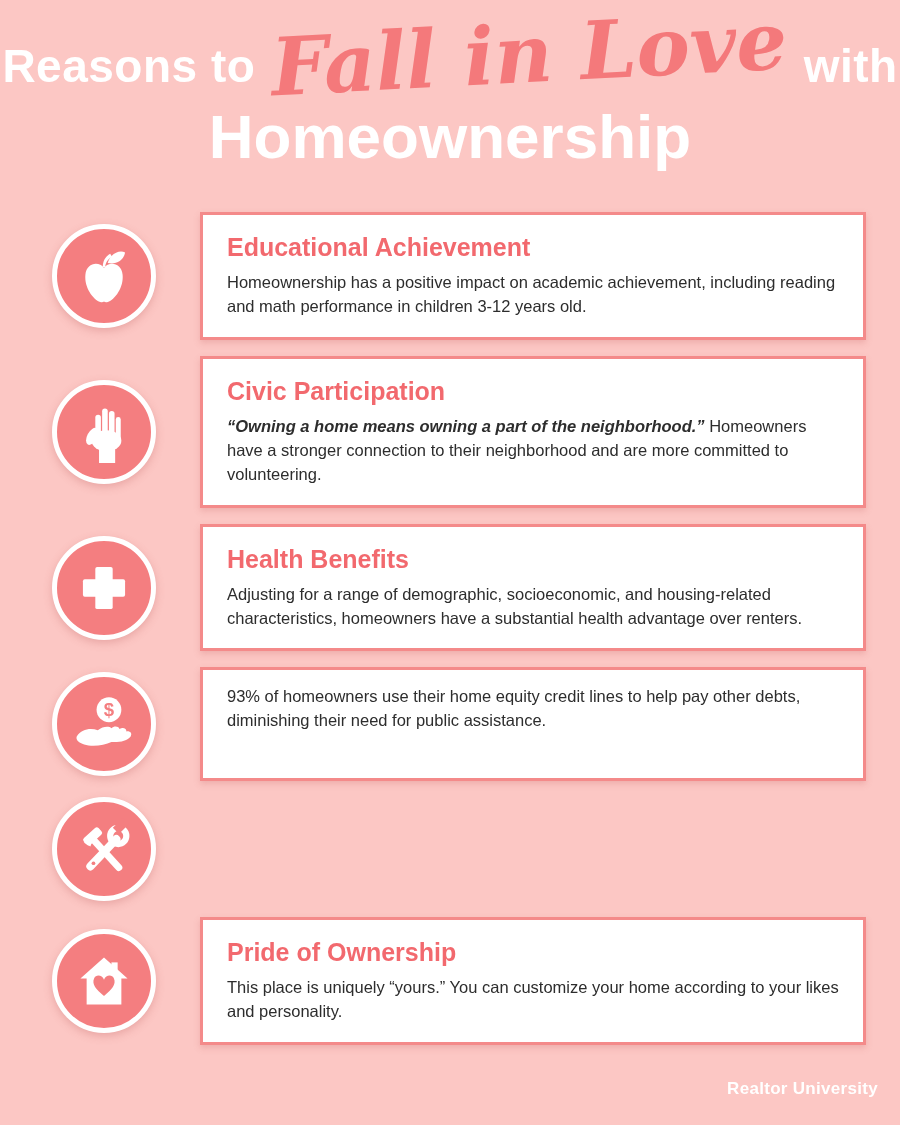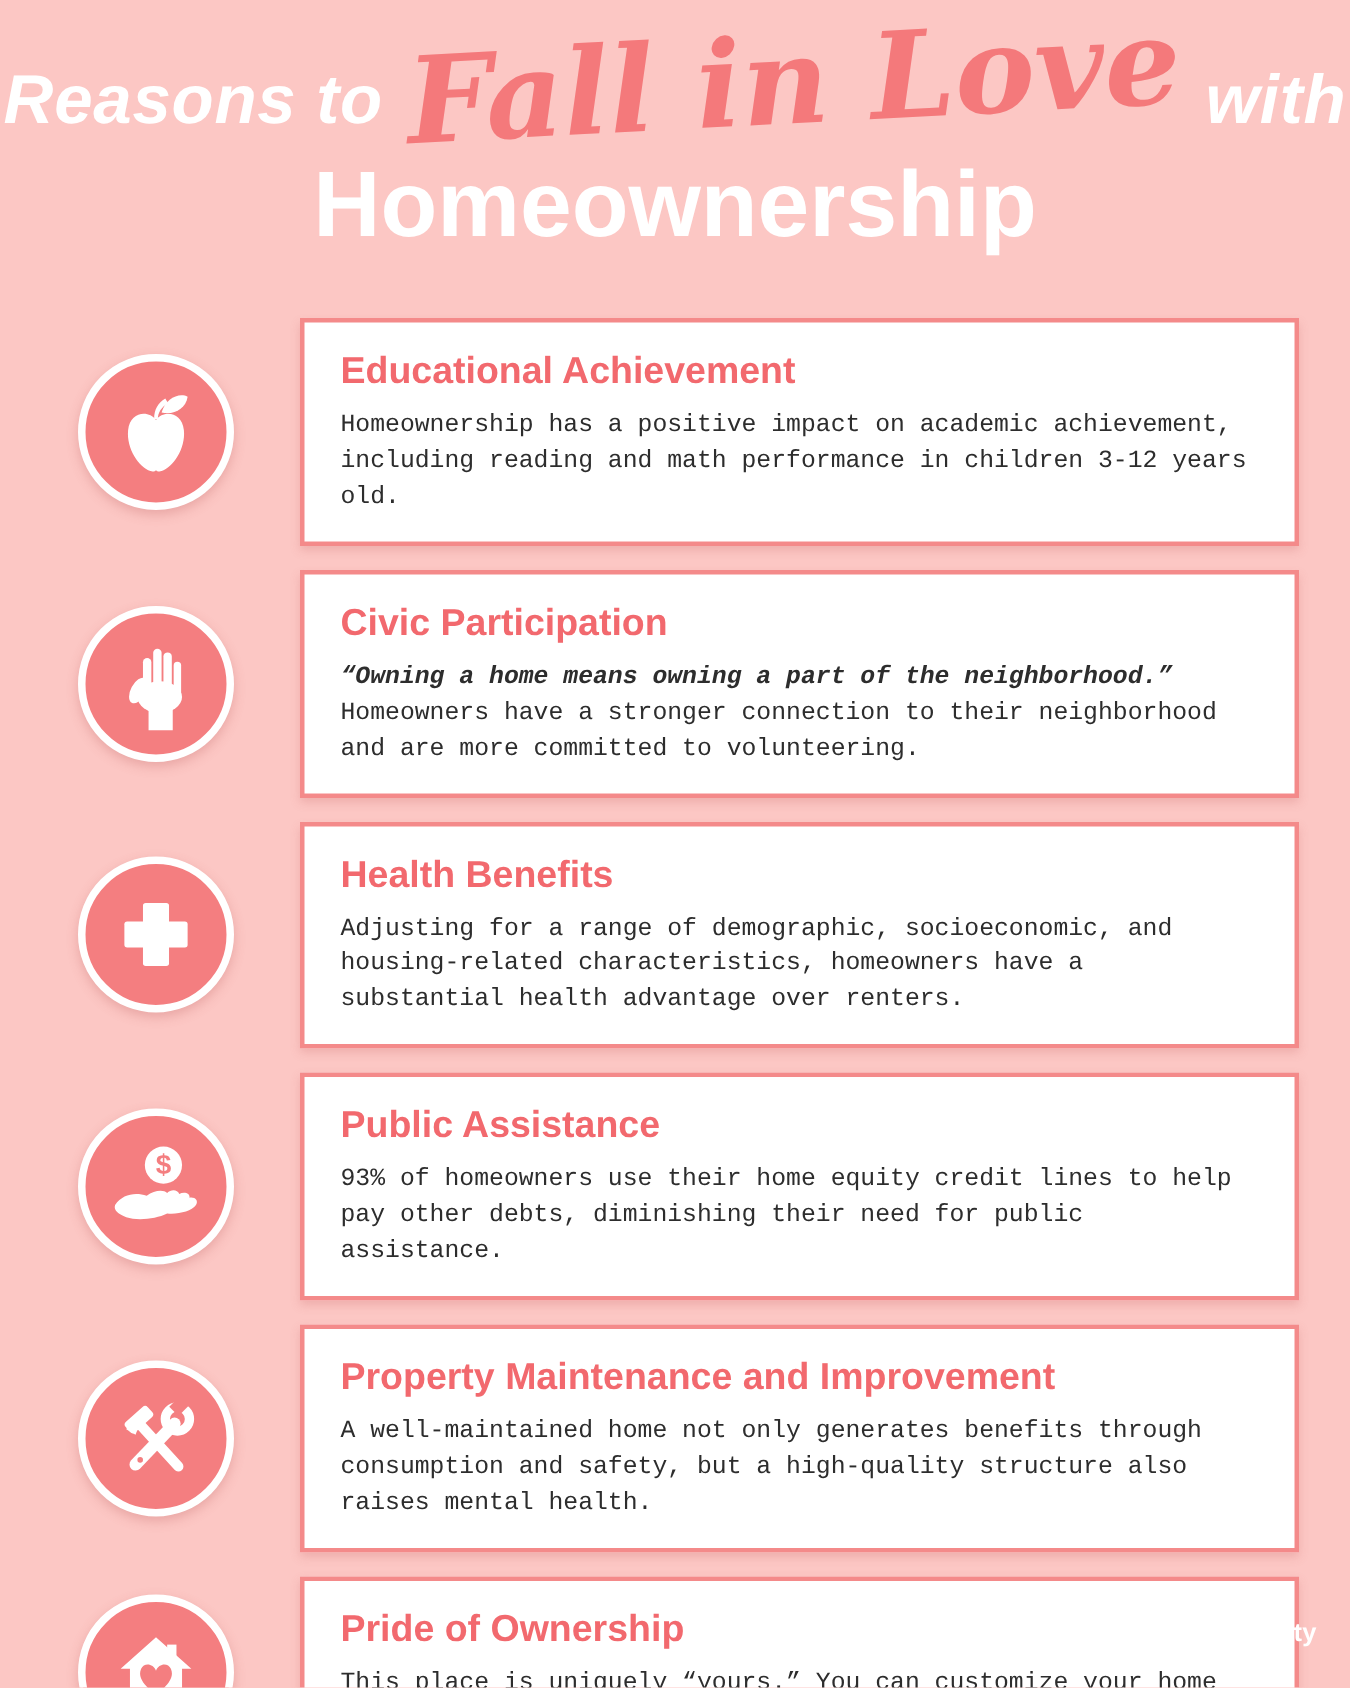--- a/index.html
+++ b/index.html
@@ -12,21 +12,21 @@
   *{box-sizing:border-box;}
   html,body{margin:0;padding:0;}
   body{
     width:900px;height:1125px;position:relative;overflow:hidden;
     background:var(--bg);
     font-family:"Liberation Sans", sans-serif;
   }
   
   header{ text-align:center; padding-top:20px; height:208px; }
   .line1{ display:flex; justify-content:center; align-items:baseline; gap:16px; height:96px; }
-  .l1-plain{ color:#fff; font-weight:bold; font-size:46px; letter-spacing:.5px;font-style:italic; }
+  .l1-plain{ color:#fff; font-weight:bold; font-size:46px; letter-spacing:.5px; }
   .l1-script{
     color:#f4797b;
     font-family:"DejaVu Serif", serif;
     font-style:italic; font-weight:bold;
     font-size:80px; line-height:.85;
     transform:rotate(-3deg);
   }
   .line2{
     color:#fff; font-weight:bold; font-size:62px; line-height:.95;
     margin-top:-8px; letter-spacing:0;
@@ -44,21 +44,21 @@
   }
   .badge svg{ width:62px; height:62px; display:block; }
   .card{
     flex:1; min-height:114px;
     background:#fff;
     border:3px solid var(--border);
     box-shadow:0 3px 6px rgba(200,100,100,.25);
     padding:15px 24px 18px;
   }
   .card-title{ margin:3px 0 9px; color:var(--heading); font-size:25px; font-weight:bold; }
-  .card-body{ margin:0; font-size:16.5px; color:var(--body); line-height:1.45; max-width:650px;font-family:Liberation Mono, monospace; }
+  .card-body{ margin:0; font-size:16.5px; color:var(--body); line-height:1.45; max-width:650px; }
   .quote{ font-style:italic; font-weight:bold; }
   
   .footer{
     position:absolute; right:22px; bottom:26px;
     color:#fff; font-weight:bold; font-size:17px; letter-spacing:.3px;
   }
 </style>
 </head>
 <body>
 
@@ -128,42 +128,37 @@
     <div class="icon-col">
       <div class="badge">
         <svg viewBox="0 0 100 100" fill="#fff" aria-hidden="true">
           <circle cx="58" cy="27" r="20"></circle>
           <text x="58" y="37" font-size="30" font-weight="bold" text-anchor="middle" style="fill:var(--accent)" font-family="Liberation Sans, sans-serif">$</text>
           <path d="M6 70 C14 58 28 56 40 60 C48 54 58 53 62 57 C66 53 73 53 75 58 C80 55 87 57 86 62 C92 61 96 65 93 70 C88 77 74 80 62 79 C50 85 30 87 18 83 C10 80 4 76 6 70 Z"></path>
         </svg>
       </div>
     </div>
     <div class="card">
-      <h2 class="card-title">Public Assistance</h2>
       <p class="card-body"><span class="quote"></span><span>93% of homeowners use their home equity credit lines to help pay other debts, diminishing their need for public assistance.</span></p>
     </div>
   </div>
 
   <div class="row">
     <div class="icon-col">
       <div class="badge">
         <svg viewBox="0 0 100 100" fill="#fff" aria-hidden="true">
           <rect x="16" y="22" width="32" height="15" rx="4" transform="rotate(-42 32 30)"></rect>
           <path d="M18 40 L26 26 L34 30 L28 46 Z"></path>
           <line x1="32" y1="34" x2="74" y2="80" stroke="#fff" stroke-width="11" stroke-linecap="round"></line>
           <circle cx="73" cy="29" r="13" fill="none" stroke="#fff" stroke-width="10"></circle>
           <rect x="70" y="2" width="14" height="22" style="fill:var(--accent)" transform="rotate(45 77 13)"></rect>
           <line x1="70" y1="34" x2="28" y2="78" stroke="#fff" stroke-width="13" stroke-linecap="round"></line>
           <circle cx="33" cy="73" r="3" style="fill:var(--accent)"></circle>
         </svg>
       </div>
-    </div>
-    <div class="card">
-      <h2 class="card-title">Property Maintenance and Improvement</h2>
-      <p class="card-body"><span class="quote"></span><span>A well-maintained home not only generates benefits through consumption and safety, but a high-quality structure also raises mental health.</span></p>
     </div>
   </div>
 
   <div class="row">
     <div class="icon-col">
       <div class="badge">
         <svg viewBox="0 0 100 100" fill="#fff" aria-hidden="true">
           <rect x="62" y="20" width="10" height="16"></rect>
           <path d="M50 12 L88 46 L78 46 L78 88 L22 88 L22 46 L12 46 Z"></path>
           <path d="M50 74 C37 64 30 55 34 46 C37 39 47 40 50 48 C53 40 63 39 66 46 C70 55 63 64 50 74 Z" style="fill:var(--accent)"></path>

